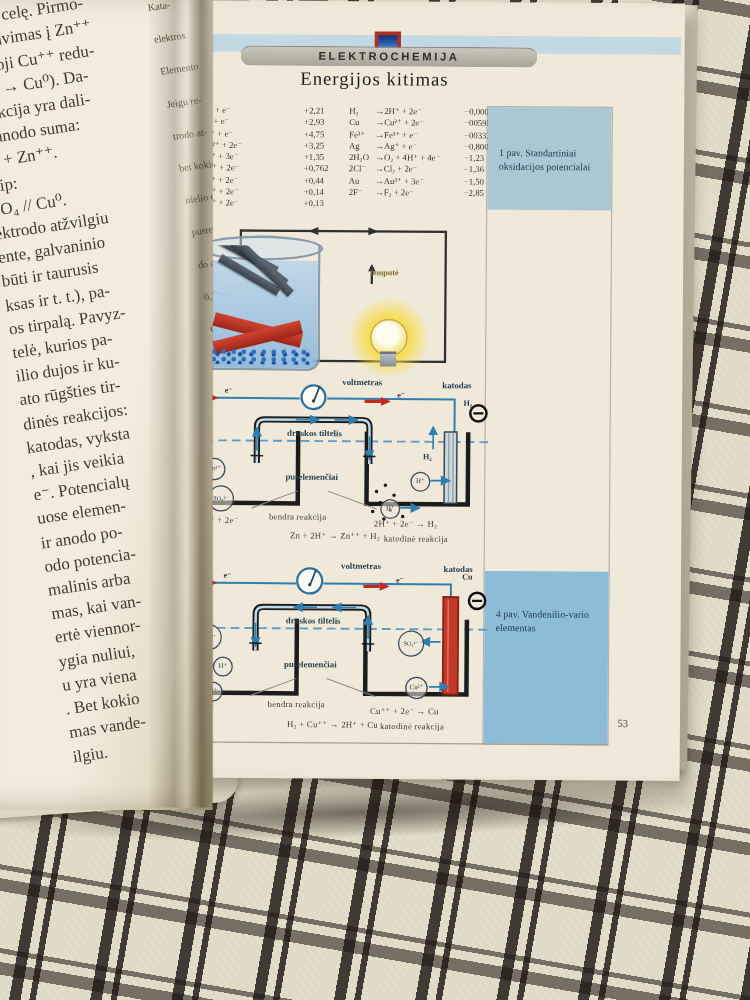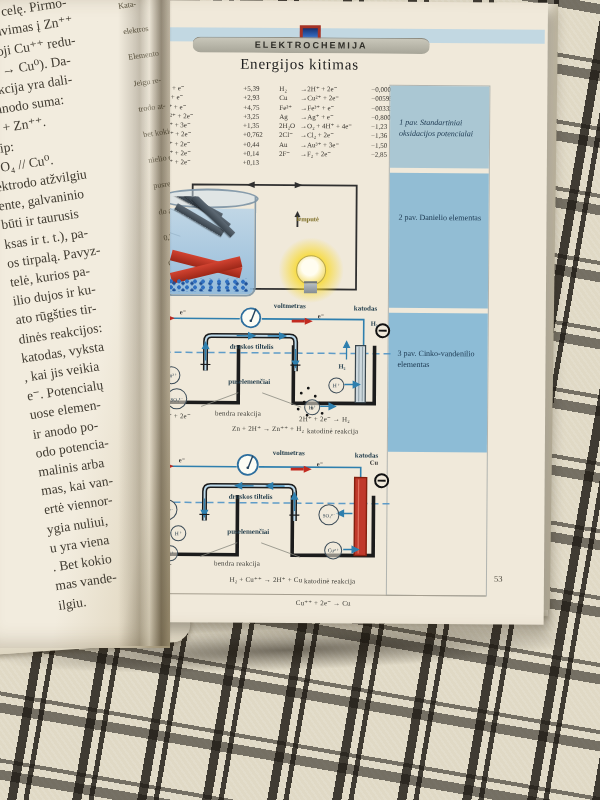--- a/index.html
+++ b/index.html
@@ -84,21 +84,21 @@
     <div class="abs blueband"></div>
     <div class="abs logo">
         <div class="logo-in"></div>
       </div>
     <div class="abs banner"><span>ELEKTROCHEMIJA</span></div>
     <div class="abs title">Energijos kitimas</div>
 
     <div class="abs ptable tg1">
         <div class="trow">
         <span class="teq">→Li⁺ + e⁻</span>
-        <span class="tval">+5,39</span>
+        <span class="tval">+2,21</span>
       </div>
         <div class="trow">
         <span class="teq">→K⁺ + e⁻</span>
         <span class="tval">+2,93</span>
       </div>
         <div class="trow">
         <span class="teq">→Na⁺ + e⁻</span>
         <span class="tval">+4,75</span>
       </div>
         <div class="trow">
@@ -164,27 +164,24 @@
       </div>
         <div class="trow">
         <span class="tsp">2F⁻</span>
         <span class="teq">→F₂ + 2e⁻</span>
         <span class="tval">−2,85</span>
       </div>
       </div>
 
     <div class="abs sidebar">
       <div class="sb-sec" style="top:0;height:82px;background:#aac7d3;">
-        <span class="sb-cap" style="top:32px;font-style:italic;">1 pav. Standartiniai oksidacijos potencialai</span>
-      </div>
-      <div class="sb-sec" style="top:87px;height:135px;background:#92bdd4;">
-        <span class="sb-cap" style="top:40px;">2 pav. Danielio elementas</span>
-      </div>
-      <div class="sb-sec" style="top:227px;height:139px;background:#8dbcd6;">
-        <span class="sb-cap" style="top:36px;">3 pav. Cinko-vandenilio elementas</span>
+        <span class="sb-cap" style="top:32px;">1 pav. Standartiniai oksidacijos potencialai</span>
+      </div>
+      <div class="sb-sec" style="top:371px;height:138px;background:#8dbcd6;">
+        <span class="sb-cap" style="top:30px;">4 pav. Vandenilio-vario elementas</span>
       </div>
     </div>
 
     <div class="diag" style="left:8px;top:172px;width:250px;height:133px;">
       <svg width="250" height="133" viewBox="0 0 250 133">
         <g stroke="#2f2f2f" stroke-width="1.8" fill="none">
           <path d="M48,24 V12 H212 V116 H170"></path>
           <path d="M162,116 H106"></path>
           <path d="M153,54 V42"></path>
         </g>
@@ -393,21 +390,21 @@
       <span class="dlabel" style="left:80px;top:79px;width:56px;text-align:center;">puselemenčiai</span>
       <span class="ion" style="left:16px;top:51px;width:19px;height:19px;font-size:5px;">SO₄²⁻</span>
       <span class="ion" style="left:30px;top:77px;width:14px;height:14px;">H⁺</span>
       <span class="ion" style="left:22px;top:97px;width:14px;height:14px;">H⁺</span>
       <span class="ion" style="left:178px;top:55px;width:19px;height:19px;font-size:5px;">SO₄²⁻</span>
       <span class="ion" style="left:184px;top:92px;width:16px;height:16px;">Cu²⁺</span>
       <span class="rx" style="left:0;top:114px;">2H⁺ + 2e⁻</span>
       <span class="rx" style="left:0;top:126px;">reakcija</span>
       <span class="rx" style="left:74px;top:111px;">bendra reakcija</span>
       <span class="rx" style="left:42px;top:127px;width:168px;text-align:center;">H₂ + Cu⁺⁺ → 2H⁺ + Cu</span>
-      <span class="rx" style="left:156px;top:116px;margin-top:34px;">Cu⁺⁺ + 2e⁻ → Cu</span>
+      <span class="rx" style="left:156px;top:116px;">Cu⁺⁺ + 2e⁻ → Cu</span>
       <span class="rx" style="left:164px;top:128px;">katodinė reakcija</span>
     </div>
 
     <div class="abs bottom-rule"></div>
     <span class="abs pageno">53</span>
   </div>
 
   <div class="abs" id="left-page">
     <div class="lp-main">
         <div class="lp-line">elektro-</div>

